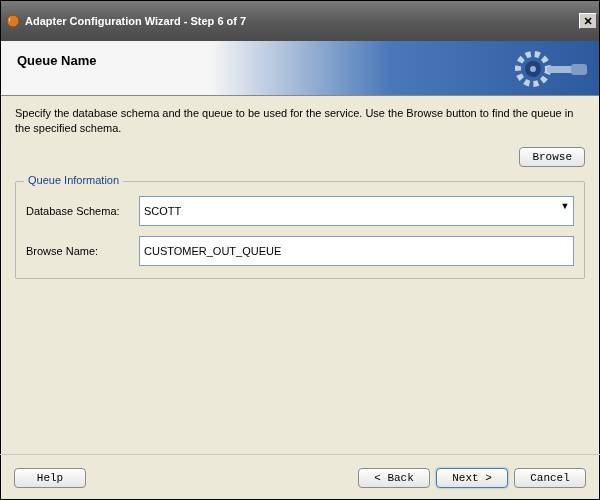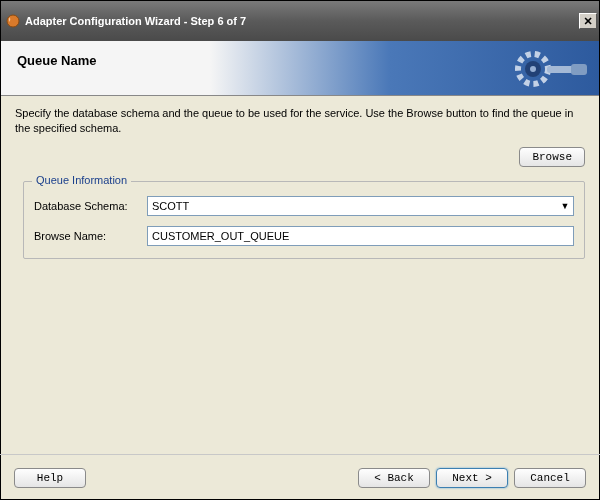--- a/index.html
+++ b/index.html
@@ -88,42 +88,41 @@
   .btn.focused {
     border: 1px solid #3c7fb1;
     box-shadow: 0 0 2px #5aa0d8;
   }
   .fieldset {
     border: 1px solid #b8b8b8;
     border-radius: 2px;
     padding: 14px 10px 10px 10px;
     position: relative;
     margin-top: 6px;
-    margin-left: 8px;
   }
   .fieldset-legend {
     position: absolute;
     top: -8px;
     left: 8px;
     background: #ece9d8;
     padding: 0 4px;
     color: #1a3f8c;
     font-size: 11px;
   }
   .form-row {
     display: flex;
     align-items: center;
     margin-bottom: 10px;
   }
   .form-label {
     width: 113px;
   }
   .text-input, .select-input {
     flex: 1;
-    height: 20px;
+    height: 30px;
     border: 1px solid #7f9db9;
     background: #fff;
     padding: 0 4px;
     font-family: inherit;
     font-size: 11px;
   }
   .select-wrap {
     flex: 1;
     position: relative;
     display: flex;

